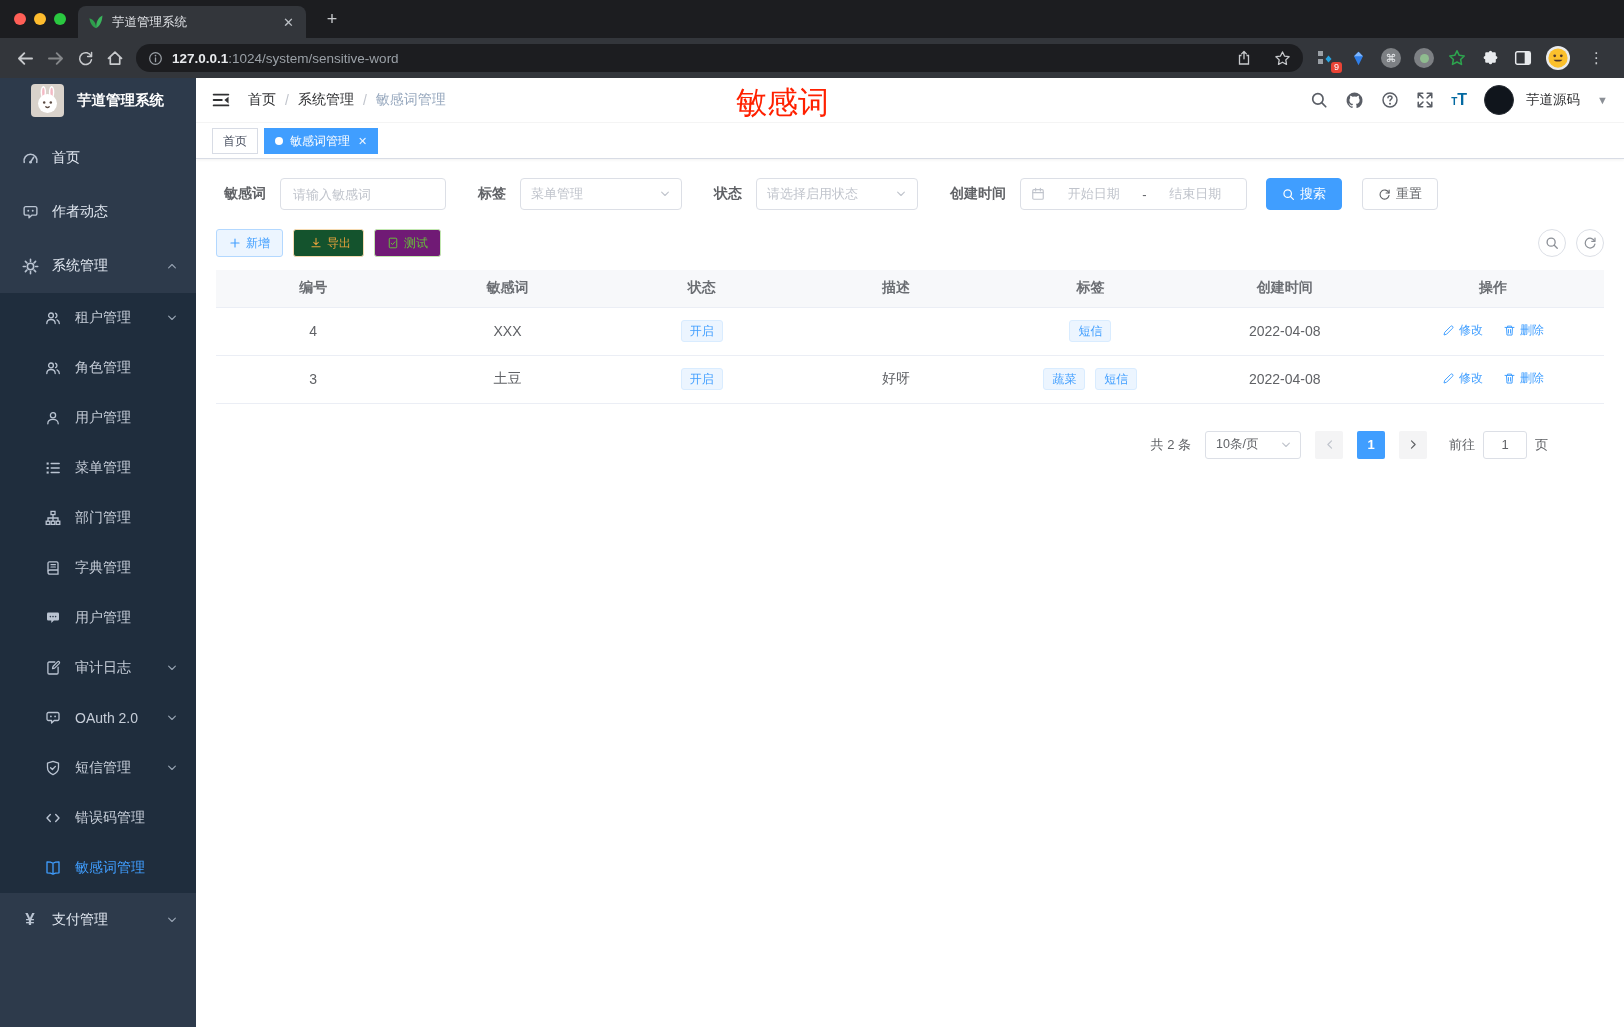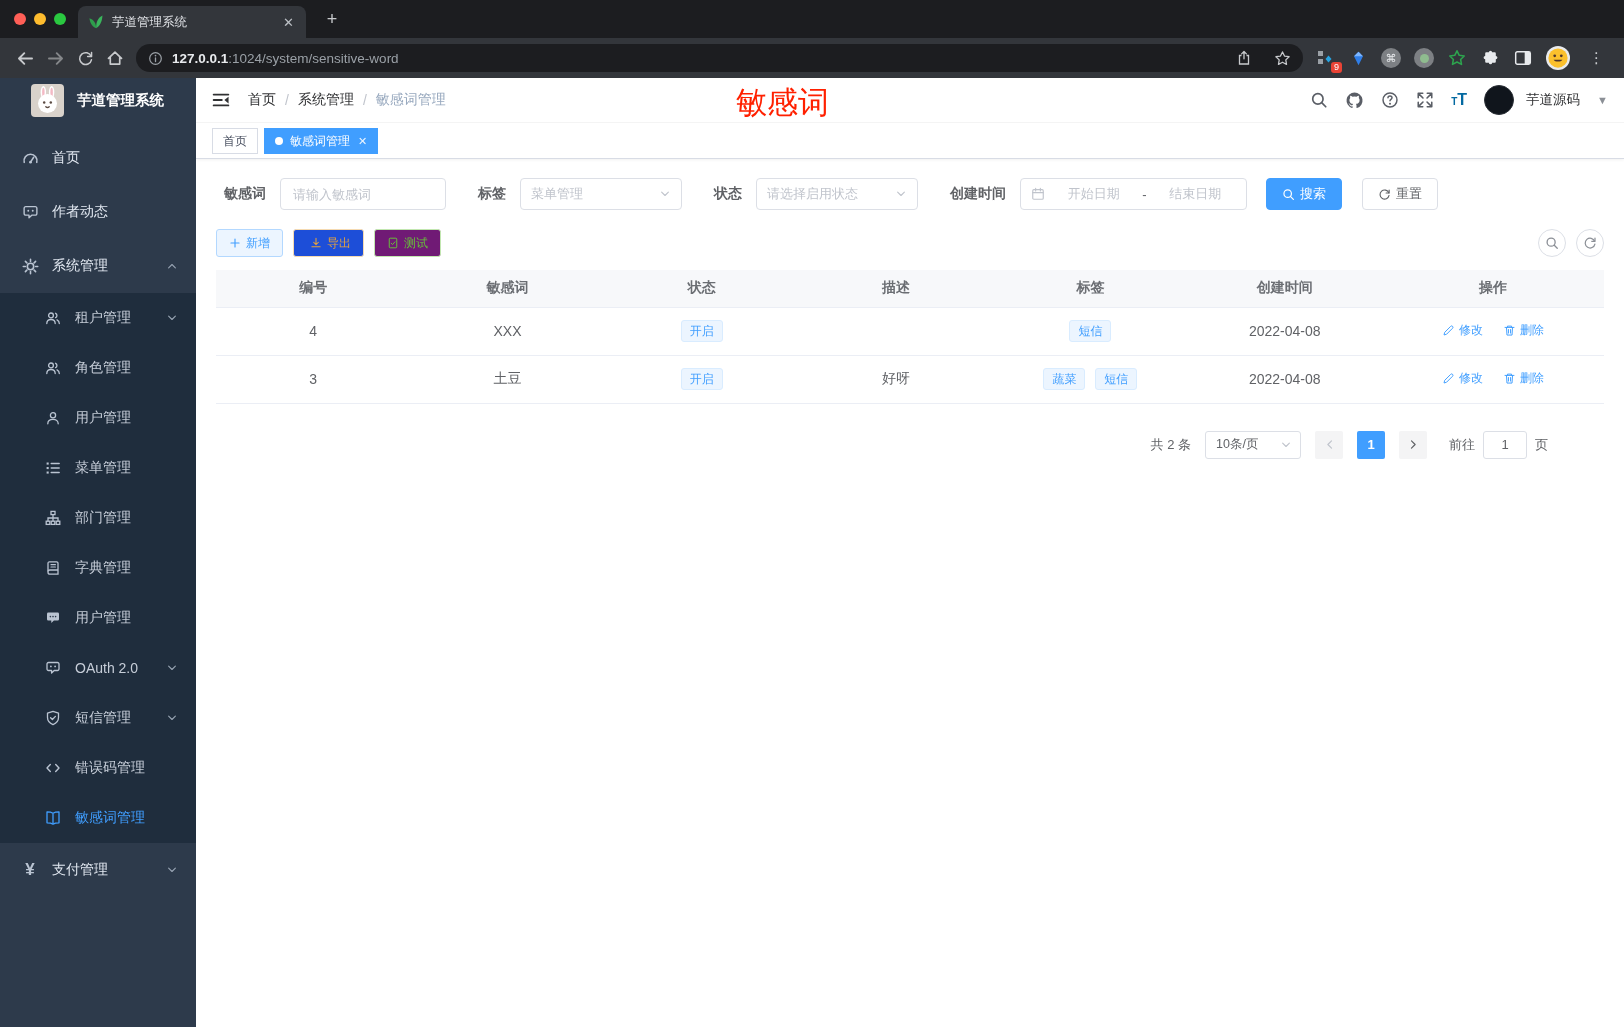--- a/index.html
+++ b/index.html
@@ -82,21 +82,21 @@
   .btn { height:32px; border-radius:4px; display:inline-flex; align-items:center; justify-content:center; gap:5px; font-size:13px; cursor:pointer; border:1px solid transparent; padding:4px 15px; }
   .btn-primary { background:#409eff; border-color:#409eff; color:#fff; }
   .btn-plain { background:#fff; border-color:#dcdfe6; color:#606266; }
   .filter .btn-primary { margin-left:19px; }
   .filter .btn-plain { margin-left:20px; }
 
   
   .trow { display:flex; align-items:center; margin-bottom:13px; }
   .btn-sm { height:28px; padding:0 12px; font-size:12px; border-radius:3px; display:inline-flex; align-items:center; gap:5px; margin-right:10px; border:1px solid; cursor:pointer; }
   .b-add { background:#ecf5ff; border-color:#b3d8ff; color:#409eff; }
-  .b-exp { background:#1d4ed8; border-color:#f5dab1; color:#e6a23c;padding-left:16px; }
+  .b-exp { background:#14532d; border-color:#f5dab1; color:#e6a23c;padding-left:16px; }
   .b-test { background:#701a75; border-color:#c2e7b0; color:#67c23a; }
   .trow-right { margin-left:auto; display:flex; gap:10px; }
   .circ-btn { width:28px; height:28px; border-radius:50%; border:1px solid #dcdfe6; background:#fff; display:flex; align-items:center; justify-content:center; color:#8b8f96; cursor:pointer; }
 
   
   table { width:100%; border-collapse:collapse; table-layout:fixed; }
   th { height:37px; background:#f7f8fa; color:#6b6e73; font-size:14px; font-weight:bold; text-align:center; border-bottom:1px solid #ebeef5; }
   td { height:48px; color:#606266; font-size:14px; text-align:center; border-bottom:1px solid #ebeef5; background:#fff; }
   .eltag { display:inline-block; height:22px; line-height:20px; padding:0 8px; font-size:12px; color:#409eff; background:#ecf5ff; border:1px solid #d9ecff; border-radius:3px; margin:0 3px; }
   .op { color:#409eff; font-size:12px; display:inline-flex; align-items:center; gap:4px; margin:0 8px; cursor:pointer; }
@@ -495,20 +495,33 @@
           <span class="mico">
               <svg class="ic" width="16" height="16">
                 <use href="#i-commentdots"></use>
               </svg>
             </span>
           <span>用户管理</span>
         </div>
         <div class="mi sub">
           <span class="mico">
               <svg class="ic" width="16" height="16">
+                <use href="#i-editdoc"></use>
+              </svg>
+            </span>
+          <span>审计日志</span>
+          <span class="chev">
+              <svg class="ic" width="12" height="12">
+                <use href="#i-chev"></use>
+              </svg>
+            </span>
+        </div>
+        <div class="mi sub">
+          <span class="mico">
+              <svg class="ic" width="16" height="16">
                 <use href="#i-chatface"></use>
               </svg>
             </span>
           <span>OAuth 2.0</span>
           <span class="chev">
               <svg class="ic" width="12" height="12">
                 <use href="#i-chev"></use>
               </svg>
             </span>
         </div>

